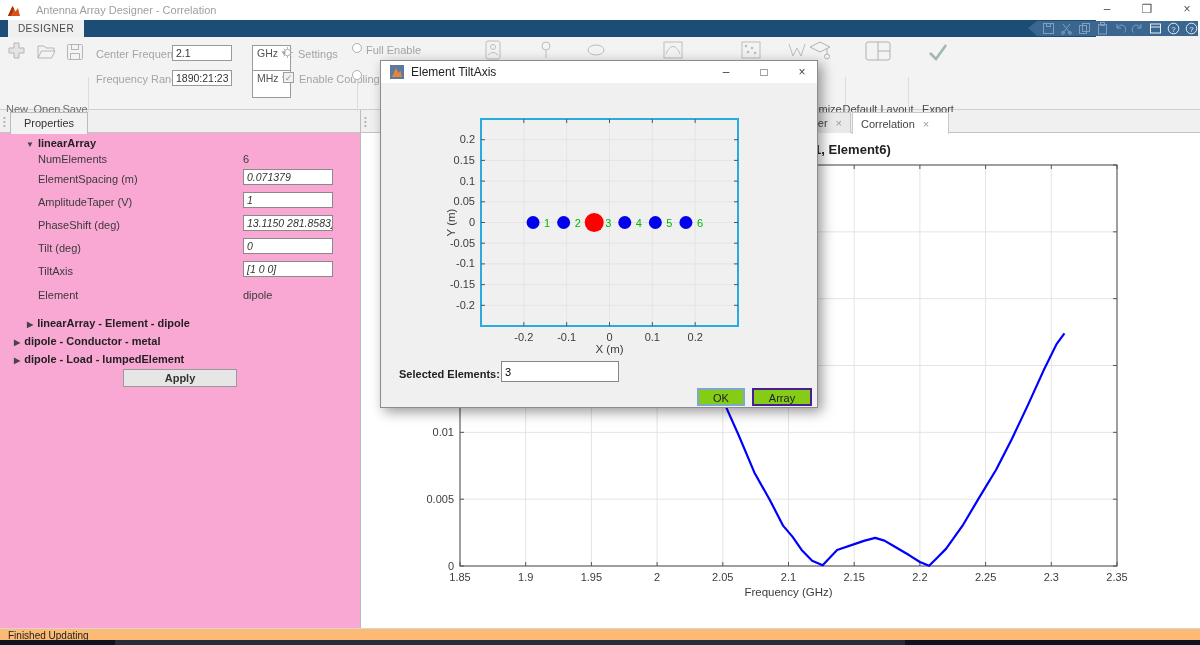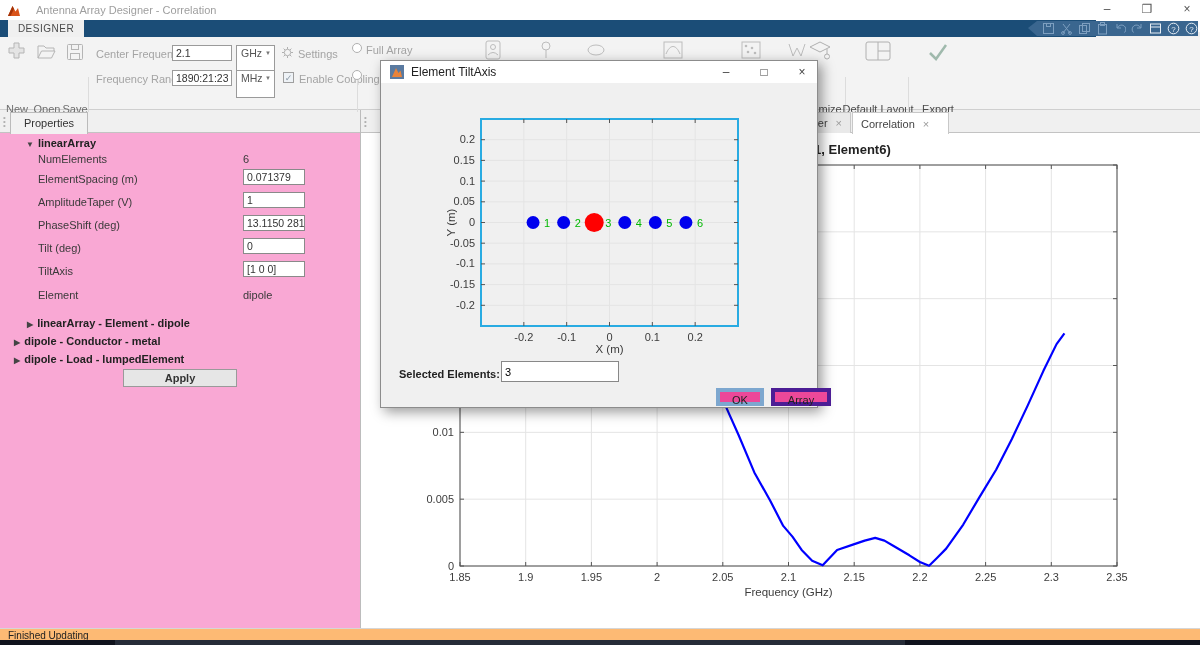--- a/index.html
+++ b/index.html
@@ -25,39 +25,39 @@
   .ribbon { left:0; top:37px; width:1200px; height:73px; background:#f3f3f3; border-bottom:1px solid #cfcfcf; }
   .sep { top:40px; width:1px; height:52px; background:#dcdcdc; }
   .sec-label { top:96px; font-size:9px; letter-spacing:.4px; color:#9a9a9a; text-align:center; }
   .rb-label { font-size:11px; color:#6e6e6e; text-align:center; }
   .rb-label-dark { font-size:11px; color:#4a4a4a; text-align:center; }
   .drop-caret { font-size:6px; color:#8a8a8a; text-align:center; }
   .grey-lab { font-size:11px; color:#a4a4a4; }
   .rb-input { height:16px; background:#fff; border:1px solid #9a9a9a; font-size:10.5px; color:#333;
               padding:0 3px; font-family:"Liberation Sans",sans-serif; }
   .rb-drop { height:28px; background:#fff; border:1px solid #9a9a9a; font-size:10.5px; color:#555;
-             padding:1px 3px 0 4px; }
+             padding:1px 3px 0 4px;margin-left:16px; }
   .rb-drop .dc { float:right; font-size:6px; color:#777; margin-top:3px; }
   .radio { width:10px; height:10px; border:1px solid #b0b0b0; border-radius:50%; background:#fff; }
   .chk { width:11px; height:11px; border:1px solid #9f9f9f; background:#eef2f6; font-size:9px; color:#8a98a5;
          line-height:10px; text-align:center; }
   .collapse-btn { left:1176px; top:94px; width:16px; height:12px; }
 
   
   .left-tabbar { left:0; top:112px; width:360px; height:21px; background:#f0f0f0; border-bottom:1px solid #c3c3c3; }
   .prop-tab { left:10px; top:112px; width:78px; height:22px; background:#f2f2f2;
               border:1px solid #bbb; border-bottom:none; font-size:11px; color:#333;
               text-align:center; line-height:21px; z-index:2; }
   .left-panel { left:0; top:133px; width:360px; height:495px; background:#f9a8d4; }
   .v-divider { left:360px; top:110px; width:1px; height:518px; background:#bcbcbc; }
   .grip { font-size:8px; color:#b0b0b0; letter-spacing:0; line-height:4px; }
   .prow-label { left:38px; font-size:11px; color:#3a3a3a; }
   .prow-val { left:243px; font-size:11px; color:#3a3a3a; }
-  .pfield { left:243px; width:62px; height:16px; background:#fff; border:1px solid #8a8a8a;
-            font-size:10.5px; color:#333; padding:1px 3px; overflow:hidden; white-space:nowrap; }
+  .pfield { left:243px; width:90px; height:16px; background:#fff; border:1px solid #8a8a8a;
+            font-size:10.5px; color:#333; padding:1px 3px; overflow:hidden; white-space:nowrap;font-style:italic; }
   .pfield.r { text-align:right; }
   .pgroup { left:26px; font-size:11px; font-weight:bold; color:#222; }
   .tri { font-size:8px; color:#444; margin-right:4px; }
   .apply-btn { left:123px; top:369px; width:114px; height:18px; background:#e6e6e6; border:1px solid #9a9a9a;
                font-size:11px; font-weight:bold; color:#333; text-align:center; line-height:16px; }
 
   
   .viz-tabbar { left:361px; top:112px; width:839px; height:21px; background:#f0f0f0; border-bottom:1px solid #c3c3c3; }
   .viz-canvas { left:361px; top:133px; width:839px; height:495px; background:#fff; }
   .vtab { position:absolute; top:0; height:21px; font-size:11px; color:#444; display:flex; align-items:center;
@@ -72,22 +72,22 @@
   
   .dialog { left:380px; top:60px; width:438px; height:348px; background:#f0f0f0; border:1px solid #8c8c8c;
             box-shadow:4px 4px 12px rgba(0,0,0,.4); z-index:30; }
   .dlg-titlebar { left:0; top:0; width:100%; height:22px; background:#ffffff; }
   .dlg-title { left:30px; top:4px; font-size:12px; color:#222; }
   .dlg-btn { top:0; width:30px; height:22px; text-align:center; line-height:22px; font-size:12px; color:#444; }
   .dlg-instr { left:18px; top:27px; font-size:11px; font-weight:bold; color:#222; }
   .dlg-lab { left:18px; top:307px; font-size:11px; font-weight:bold; color:#222; }
   .dlg-input { left:120px; top:300px; width:118px; height:21px; border:1px solid #888; background:#fff;
                font-size:11px; padding:0 3px; font-family:"Liberation Sans",sans-serif; }
-  .dlg-btn2 { top:327px; height:18px; background:#ec4899; border:4px solid #4c1d95; font-size:11px;
-              color:#222; text-align:center; line-height:16px;margin-left:19px; }
+  .dlg-btn2 { top:327px; height:18px; background:#84cc16; border:2px solid #4c1d95; font-size:11px;
+              color:#222; text-align:center; line-height:16px; }
 
   
   .statusbar { left:0; top:628px; width:1200px; height:12px; background:#fdba74; border-top:1px solid #d6d6d6;
                font-size:10px; color:#222; padding:1px 0 0 8px; }
   .strip { left:0; top:640px; width:1200px; height:5px; background:#10131d; }
   .strip-mid { left:115px; top:640px; width:790px; height:5px; background:#262c38; }
 </style>
 </head>
 <body>
 
@@ -198,21 +198,21 @@
   <div class="abs grey-lab" style="left:298px;top:11px">Settings</div>
   <div class="abs grey-lab" style="left:96px;top:36px">Frequency Range</div>
   <input class="abs rb-input" style="left: 172px; top: 33px; width: 60px;" readonly="" value="1890:21:2310">
   <div class="abs rb-drop" style="left:236px;top:33px;width:39px"><span>MHz</span><span class="dc">▼</span></div>
   <div class="abs chk" style="left:283px;top:35px">✓</div>
   <div class="abs grey-lab" style="left:299px;top:36px">Enable Coupling</div>
   <div class="abs sec-label" style="left:192px;width:60px">INPUT</div>
   <div class="abs sep" style="left:357px"></div>
 
   <div class="abs radio" style="left:352px;top:6px"></div>
-  <div class="abs grey-lab" style="left:366px;top:7px">Full Array</div>
+  <div class="abs grey-lab" style="left:366px;top:7px">Full Enable</div>
   <div class="abs radio" style="left:352px;top:33px"></div>
   <svg class="abs" style="left:482px;top:3px" width="22" height="20">
       <g stroke="#bdbdbd" fill="none">
         <rect x="4" y="1" width="14" height="18" rx="2"></rect>
         <circle cx="11" cy="7" r="2.5"></circle>
         <path d="M6 15 q5 -5 10 0"></path>
       </g>
     </svg>
   <svg class="abs" style="left:535px;top:3px" width="22" height="20">
       <g stroke="#bdbdbd" fill="none">

